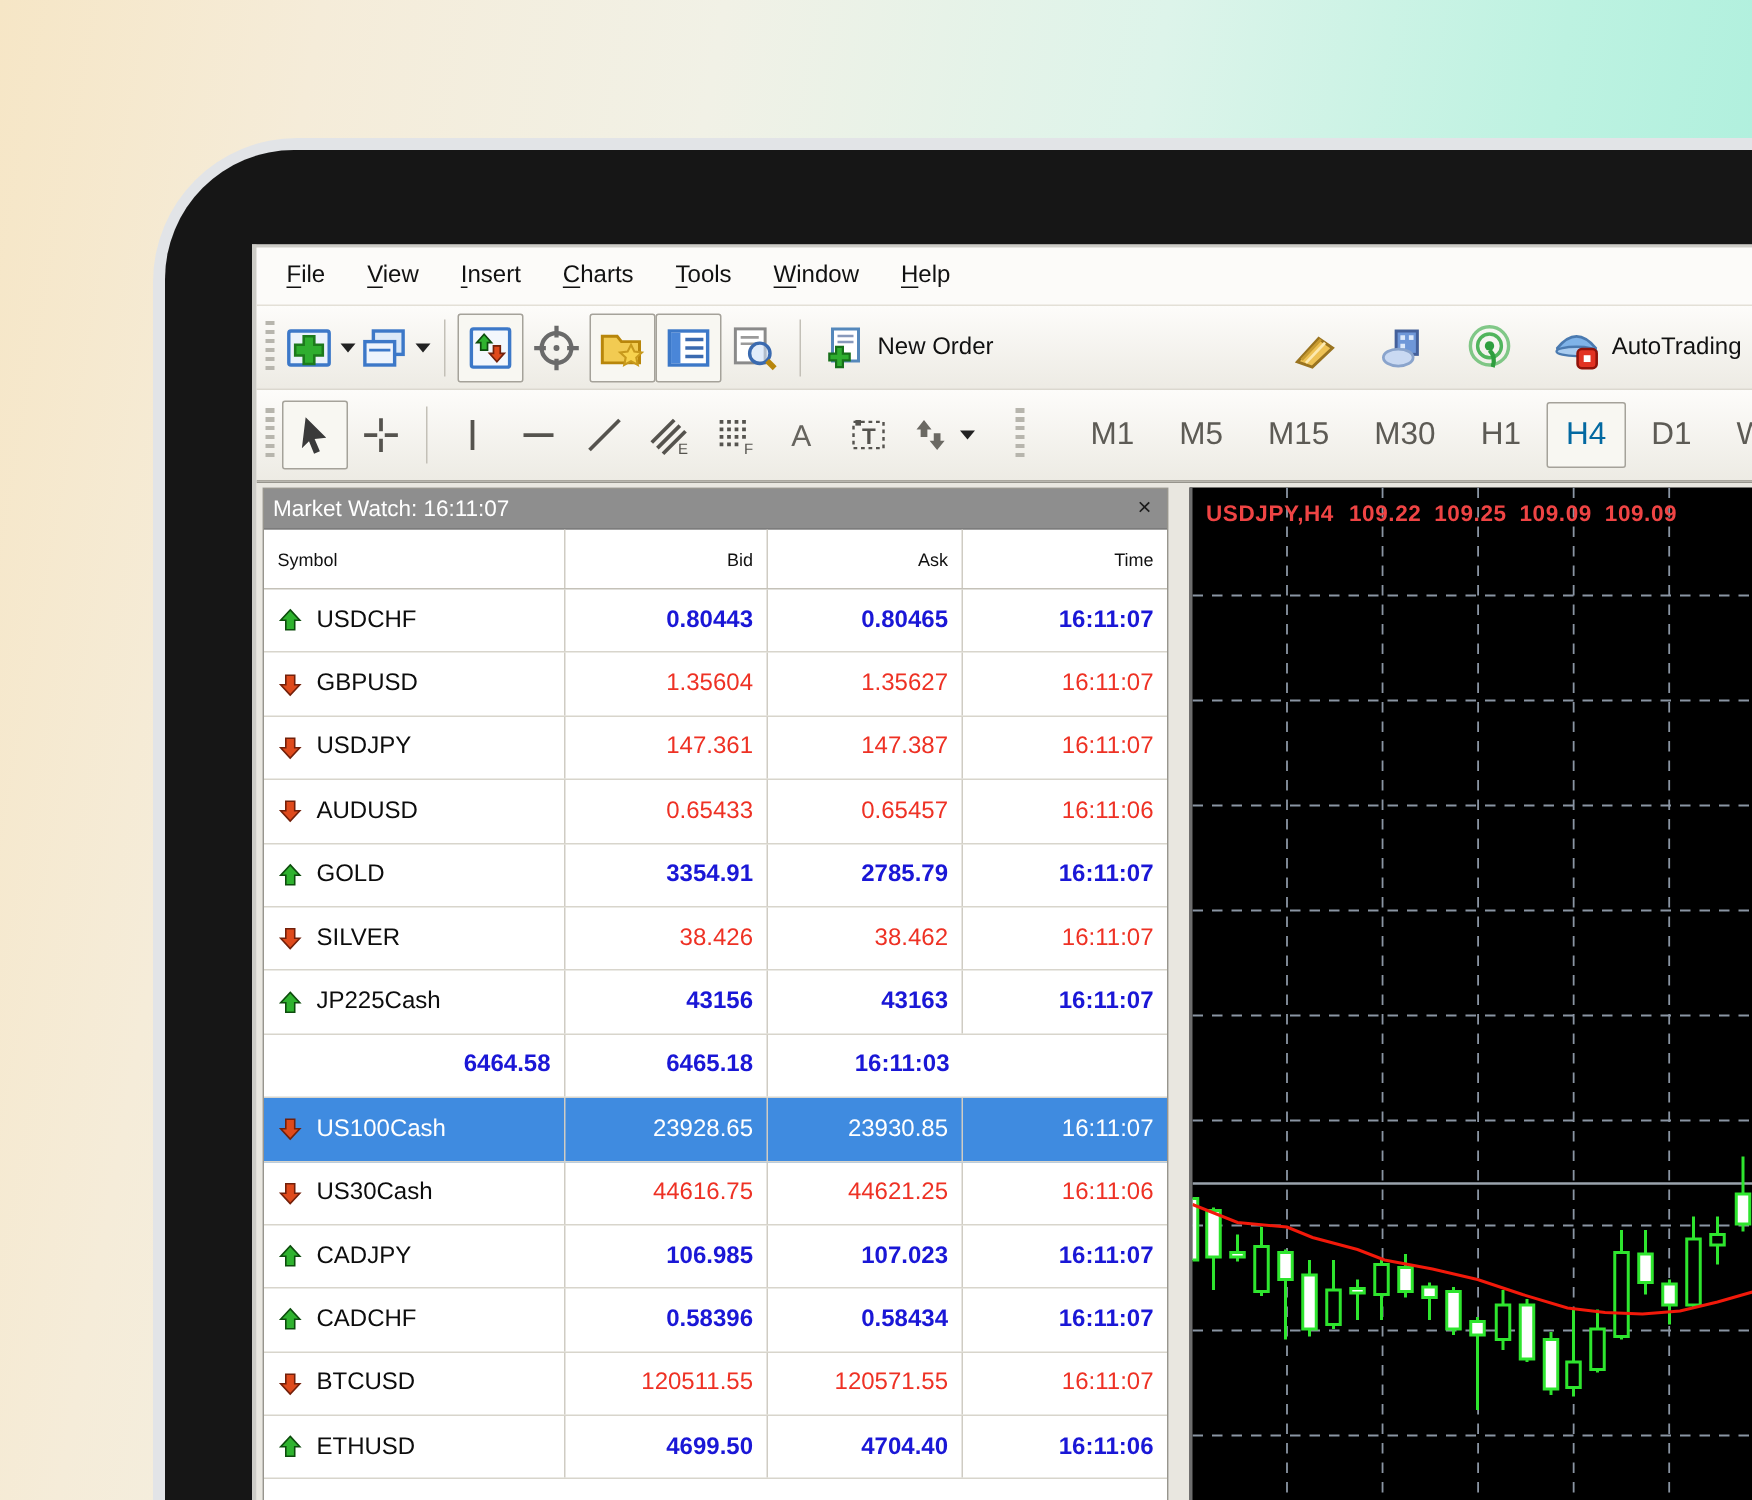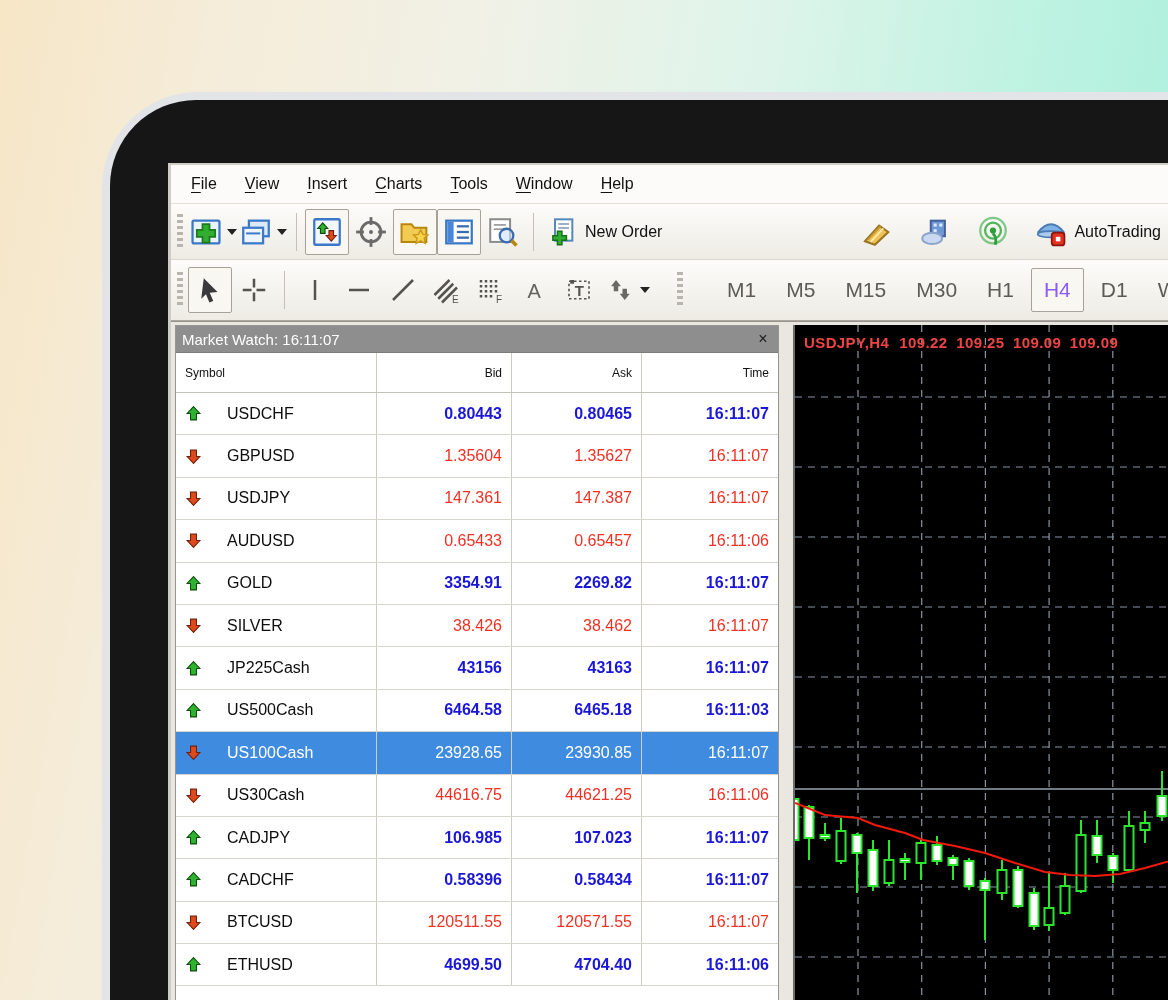--- a/index.html
+++ b/index.html
@@ -33,38 +33,38 @@
     min-width:42px;height:44px;border:1px solid transparent;border-radius:2px;}
   .tbtn.pressed{border-color:#a5a29a;background:#f8f7f2;}
   .tbtn svg{display:block;}
   .caret{width:0;height:0;border-left:5px solid transparent;border-right:5px solid transparent;
     border-top:6px solid #222;margin-left:4px;}
   .tlabel{margin-left:6px;white-space:nowrap;}
   .right-group{margin-left:auto;display:flex;align-items:center;gap:14px;padding-right:0;}
   .glyph{stroke:#55534e;fill:none;stroke-width:2;}
   .tf-group{display:flex;align-items:center;gap:4px;margin-left:26px;}
   .tf-btn{padding:9px 12px;color:#5d5b55;border:1px solid transparent;border-radius:2px;font-size:21px;}
-  .tf-btn.pressed{border-color:#a5a29a;background:#f8f7f2;color:#8b5cf6;}
+  .tf-btn.pressed{border-color:#a5a29a;background:#f8f7f2;color:#0369a1;}
   
   .client{position:relative;height:681px;background:#e9e7e0;border-top:1px solid #96948c;}
   
   .mw-panel{position:absolute;left:4px;top:3px;width:604px;bottom:0;
     display:flex;flex-direction:column;background:#fff;border:1px solid #97958d;box-sizing:border-box;}
   .mw-title{flex:0 0 26px;background:var(--titlebar_bg);color:#fff;font-size:15px;
     display:flex;align-items:center;padding:0 6px;border-bottom:1px solid #7c7c7c;}
   .mw-title .txt{flex:1;}
   .mw-close{width:18px;height:18px;display:flex;align-items:center;justify-content:center;
     color:#1c1c1c;font-size:16px;line-height:1;}
   .mw-grid{display:grid;grid-template-columns:201px 135px 130px 1fr;align-items:stretch;}
   .mw-header{flex:0 0 39px;border-bottom:1px solid #c4c1b8;font-size:12px;}
   .cell{display:flex;align-items:center;border-right:1px solid #cfccc3;padding:0 9px;box-sizing:border-box;}
   .cell:last-child{border-right:none;}
   .cell.val,.cell.hval{justify-content:flex-end;}
   .mw-row{flex:0 0 41.4px;border-bottom:1px solid #d8d5cc;font-size:16px;}
-  .mw-row .sym{gap:25px;color:#0d0d0d;}
+  .mw-row .sym{gap:9px;color:#0d0d0d;}
   .arr{width:17px;height:17px;flex:0 0 17px;}
   .tone-blue .val{color:var(--quote_up);font-weight:bold;}
   .tone-red .val{color:var(--quote_down);}
   .mw-row.selected{background:var(--selection_bg);}
   .mw-row.selected .val,.mw-row.selected .sym{color:#fff;}
   
   .chart-panel{position:absolute;left:622px;top:3px;width:378px;bottom:0;background:#000;
     border-left:2px solid #6e6e6e;box-sizing:border-box;}
   .chart-quote{position:absolute;left:9px;top:9px;color:#ef4444;font-size:15px;font-weight:700;
     letter-spacing:.4px;white-space:nowrap;}
@@ -356,21 +356,21 @@
               <div class="cell val">16:11:06</div>
             </div>
             <div class="mw-grid mw-row tone-blue">
               <div class="cell sym">
                 <svg class="arr" viewBox="0 0 16 16">
                   <path d="M8 1.5 14 8h-3.2v6H5.2V8H2z" fill="#2fb32f" stroke="#0d4d0d"></path>
                 </svg>
                 <span>GOLD</span>
               </div>
               <div class="cell val">3354.91</div>
-              <div class="cell val">2269.82</div>
+              <div class="cell val">2785.79</div>
               <div class="cell val">16:11:07</div>
             </div>
             <div class="mw-grid mw-row tone-red">
               <div class="cell sym">
                 <svg class="arr" viewBox="0 0 16 16">
                   <path d="M8 14.5 2 8h3.2V2h5.6v6H14z" fill="#df4a1c" stroke="#73200a"></path>
                 </svg>
                 <span>SILVER</span>
               </div>
               <div class="cell val">38.426</div>
@@ -382,26 +382,20 @@
                 <svg class="arr" viewBox="0 0 16 16">
                   <path d="M8 1.5 14 8h-3.2v6H5.2V8H2z" fill="#2fb32f" stroke="#0d4d0d"></path>
                 </svg>
                 <span>JP225Cash</span>
               </div>
               <div class="cell val">43156</div>
               <div class="cell val">43163</div>
               <div class="cell val">16:11:07</div>
             </div>
             <div class="mw-grid mw-row tone-blue">
-              <div class="cell sym">
-                <svg class="arr" viewBox="0 0 16 16">
-                  <path d="M8 1.5 14 8h-3.2v6H5.2V8H2z" fill="#2fb32f" stroke="#0d4d0d"></path>
-                </svg>
-                <span>US500Cash</span>
-              </div>
               <div class="cell val">6464.58</div>
               <div class="cell val">6465.18</div>
               <div class="cell val">16:11:03</div>
             </div>
             <div class="mw-grid mw-row tone-white selected">
               <div class="cell sym">
                 <svg class="arr" viewBox="0 0 16 16">
                   <path d="M8 14.5 2 8h3.2V2h5.6v6H14z" fill="#df4a1c" stroke="#73200a"></path>
                 </svg>
                 <span>US100Cash</span>

